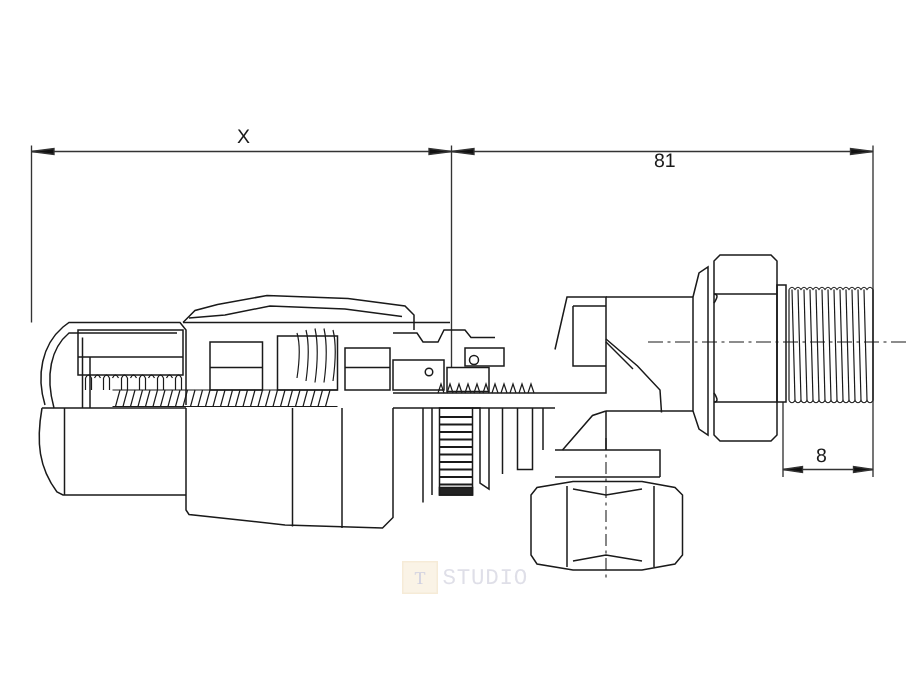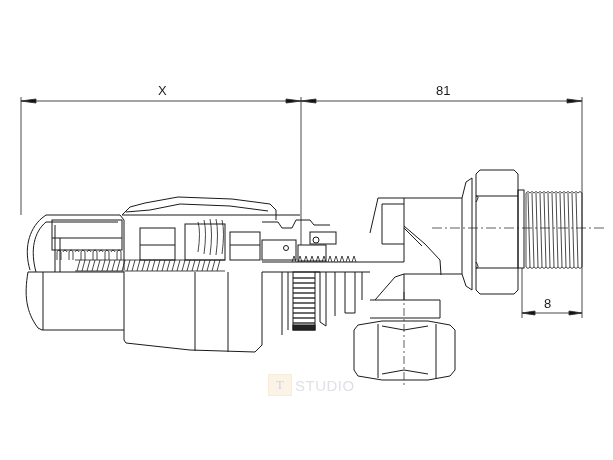--- a/index.html
+++ b/index.html
@@ -6,21 +6,21 @@
   body { width: 613px; height: 460px; position: relative; overflow: hidden;
          font-family: "Liberation Sans", sans-serif; }
   #canvas { position: absolute; left: 0; top: 0; width: 613px; height: 460px; }
   .dim-label { position: absolute; font-family: "Liberation Sans", sans-serif;
                font-size: 13px; color: #1a1a1a; line-height: 1; }
   .watermark { position: absolute; left: 268px; top: 374px; display: flex; align-items: center;
                opacity: 0.55; }
   .wm-box { width: 22px; height: 20px; background: #f6ead2; border: 1px solid #efdcb8;
             display: flex; align-items: center; justify-content: center;
             font-family: "Liberation Serif", serif; font-size: 12px; color: #a8a8c8; }
-  .wm-text { margin-left: 3px; font-family: Liberation Sans, sans-serif; font-size: 15px;
+  .wm-text { margin-left: 3px; font-family: Liberation Mono, monospace; font-size: 15px;
              color: #c6c6d6; letter-spacing: 0.5px; }
 </style>
 </head>
 <body>
 
 <svg id="canvas" viewBox="0 0 613 460" xmlns="http://www.w3.org/2000/svg" fill="none" stroke="#1a1a1a" stroke-width="1">
 
   <g stroke="#333" stroke-width="0.9">
     <line x1="21" y1="97" x2="21" y2="215"></line>
     <line x1="21" y1="101" x2="301" y2="101"></line>
@@ -168,21 +168,21 @@
       <path d="M526,193 q2,-3 4,0 q2,-3 4,0 q2,-3 4,0 q2,-3 4,0 q2,-3 4,0 q2,-3 4,0 q2,-3 4,0 q2,-3 4,0 q2,-3 4,0 q2,-3 4,0 q2,-3 4,0 q2,-3 4,0 q2,-3 4,0 q2,-3 4,0"></path>
       <path d="M526,267 q2,3 4,0 q2,3 4,0 q2,3 4,0 q2,3 4,0 q2,3 4,0 q2,3 4,0 q2,3 4,0 q2,3 4,0 q2,3 4,0 q2,3 4,0 q2,3 4,0 q2,3 4,0 q2,3 4,0 q2,3 4,0"></path>
       <path d="M528,193 L530,267 M532,193 L534,267 M536,193 L538,267 M540,193 L542,267 M544,193 L546,267 M548,193 L550,267 M552,193 L554,267 M556,193 L558,267 M560,193 L562,267 M564,193 L566,267 M568,193 L570,267 M572,193 L574,267 M576,193 L578,267"></path>
     </g>
 
     <line x1="432" y1="228" x2="605" y2="228" stroke-dasharray="10,3,2,3" stroke-width="0.7"></line>
   </g>
 </svg>
 
 <div class="dim-label" style="left:158px; top:84px;">X</div>
-<div class="dim-label" style="left:436px; top:84px;">81</div>
+<div class="dim-label" style="left:436px; top:100px;">81</div>
 <div class="dim-label" style="left:544px; top:297px;">8</div>
 
 <div class="watermark">
   <div class="wm-box">
     <span>T</span>
   </div>
   <span class="wm-text">STUDIO</span>
 </div>
 
 </body></html>

